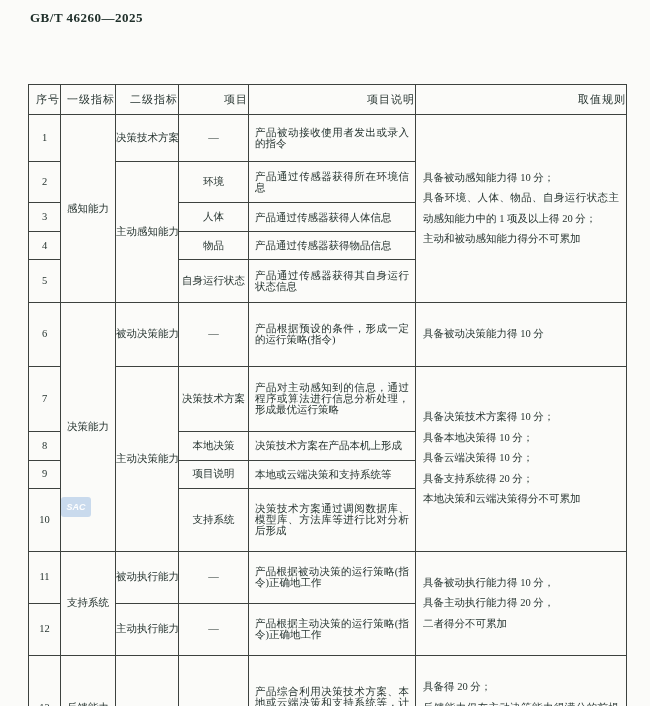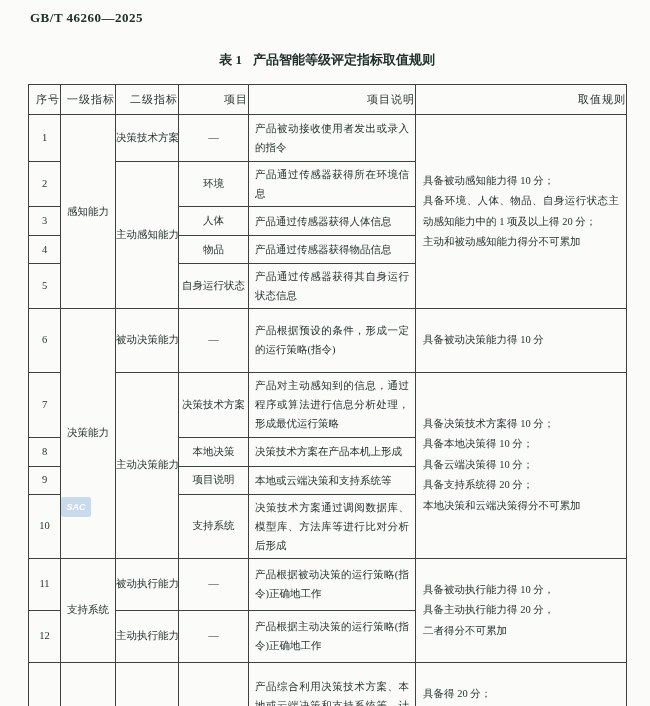--- a/index.html
+++ b/index.html
@@ -57,21 +57,21 @@
     font-weight: bold;
     font-size: 11px;
     text-align: right;
     letter-spacing: 1px;
   }
   td.c { text-align: center; padding: 1px 1px; line-height: 16px; }
   td.tight { padding: 0; white-space: nowrap; }
   td.desc {
     text-align: justify;
     padding: 3px 6px;
-    line-height: 19px;
+    line-height: 11px;
     white-space: pre-line;
     margin-left: 20px;
   }
   td.rule {
     text-align: justify;
     padding: 21px 7px;
     line-height: 20.5px;
     white-space: pre-line;
   }
   tr.h30 { height: 30px; }  tr.h47 { height: 47px; }
@@ -98,21 +98,20 @@
     pointer-events: none;
   }
 </style>
 </head>
 <body>
 
 <div class="page">
 
   <div class="doc-number">GB/T 46260—2025</div>
 
-  <div class="table-title"><span>表 1</span><span class="gap"></span><span>产品智能等级评定指标取值规则</span></div>
 
   <table class="rules">
     <colgroup>
       <col style="width:32px">
         <col style="width:55px">
         <col style="width:63px">
       <col style="width:70px">
         <col style="width:167px">
         <col style="width:211px">
     </colgroup>

